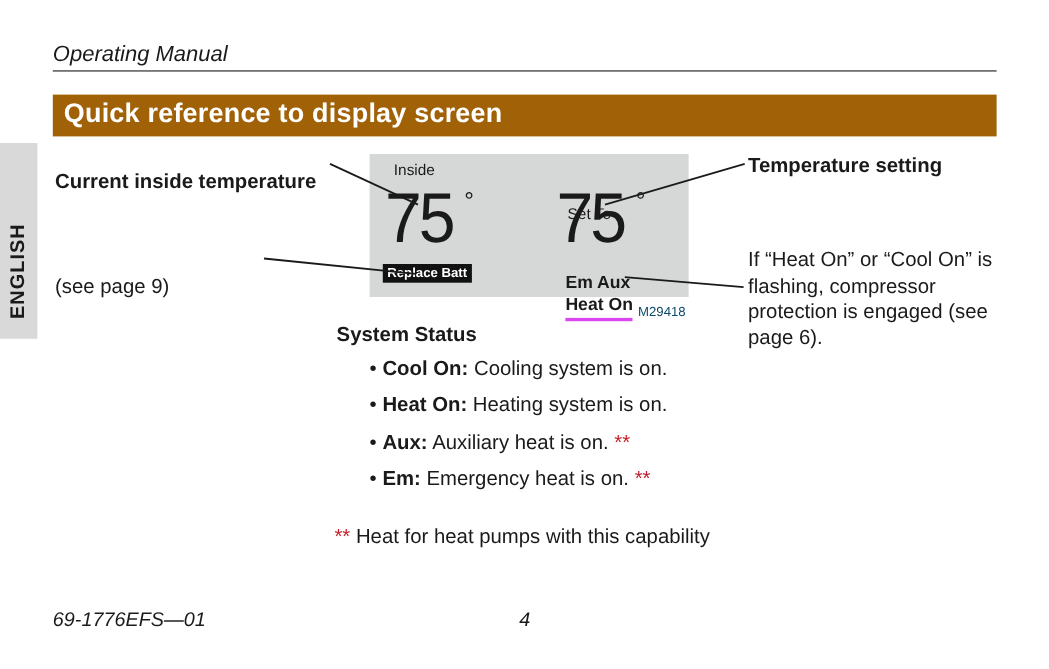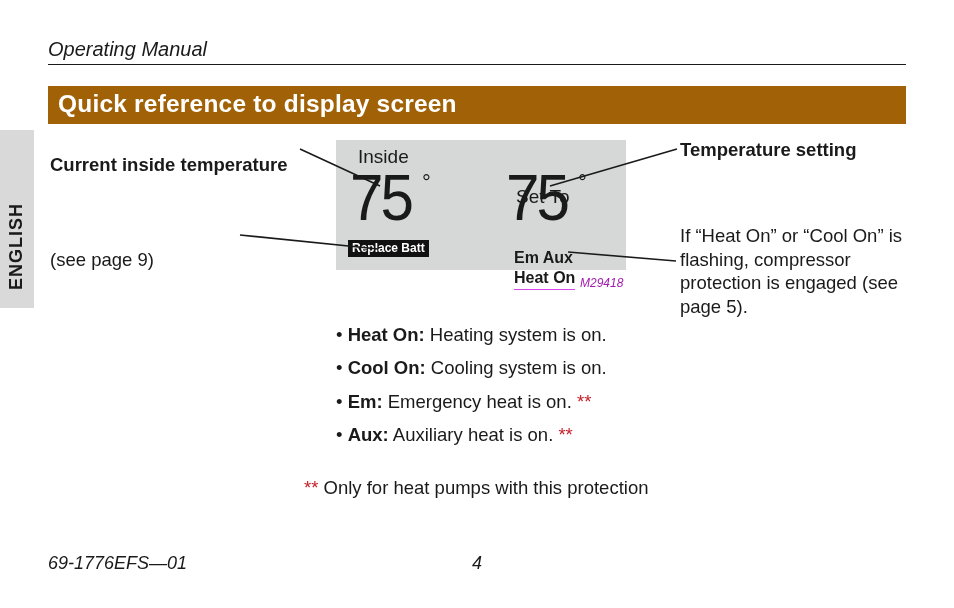--- a/index.html
+++ b/index.html
@@ -40,21 +40,21 @@
     transform: rotate(-90deg); transform-origin: left top;
     font-weight: bold; font-size: 18px; letter-spacing: 1px;
   }
 
   
   .lcd {
     position: absolute; left: 336px; top: 140px;
     width: 290px; height: 130px;
     background: #d6d8d7;
   }
-  .lcd-label { position: absolute; font-size: 19px; color: #1a1a1a; }
+  .lcd-label { position: absolute; font-size: 14px; color: #1a1a1a; }
   #lcd-inside-label { left: 22px; top: 6px; }
   #lcd-setto-label  { left: 180px; top: 6px; margin-top: 40px; }
   .seg-temp {
     position: absolute;
     font-family: "Arial Narrow", Helvetica, Arial, sans-serif;
     font-weight: 300; font-size: 64px; line-height: 1;
     transform: scaleX(0.94);
     letter-spacing: -3px;
   }
   #seg-left  { left: 12px; top: 26px; }
@@ -67,24 +67,24 @@
   .replace-batt {
     position: absolute; left: 12px; top: 100px;
     background: #111; color: #fff;
     font-weight: bold; font-size: 12px;
     padding: 1px 4px 2px 4px;
   }
   .status-box {
     position: absolute; left: 178px; top: 108px;
     font-weight: bold; font-size: 16px; line-height: 1.25;
   }
-  .status-box .underline { border-bottom: 1px solid #d946ef; padding-bottom: 1px; display: inline-block; min-width: 58px; }
+  .status-box .underline { border-bottom: 3px solid #d946ef; padding-bottom: 1px; display: inline-block; min-width: 58px; }
   .fig-id {
     position: absolute; left: 580px; top: 276px;
-    font-size: 12px; color: #a21caf; font-style: italic;
+    font-size: 12px; color: #0c4a6e;
   }
 
   
   .callout-label { position: absolute; font-size: 18.5px; line-height: 1.28; }
   .bold { font-weight: bold; }
   #cl-current   { left: 50px; top: 125px; margin-top: 28px; }
   #cl-lowbatt   { left: 50px; top: 224px; width: 250px; }
   #cl-tempset   { left: 680px; top: 138px; }
   #cl-compnote  { left: 680px; top: 224px; width: 230px; }
 
@@ -154,45 +154,46 @@
 
   <div id="cl-current" class="callout-label bold">Current inside temperature</div>
 
   <div id="cl-lowbatt" class="callout-label">
     <br>
     <span>(see page 9)</span>
   </div>
 
   <div id="cl-tempset" class="callout-label bold">Temperature setting</div>
 
-  <div id="cl-compnote" class="callout-label">If “Heat On” or “Cool On” is flashing, compressor protection is engaged (see page 5).</div>
+  <div id="cl-compnote" class="callout-label">If “Heat On” or “Cool On” is flashing, compressor protection is engaged (see page 6).</div>
 
   <svg id="leaders">
     <line x1="300" y1="149" x2="380" y2="186"></line>
     <line x1="240" y1="235" x2="378" y2="249"></line>
     <line x1="677" y1="149" x2="550" y2="186"></line>
     <line x1="676" y1="261" x2="568" y2="252"></line>
   </svg>
 
+  <div class="status-heading">System Status</div>
 
   <ul class="status-list">
+    <li>
+      <span class="bold">Cool On:</span><span> Cooling system is on.</span>
+    </li>
     <li>
       <span class="bold">Heat On:</span><span> Heating system is on.</span>
     </li>
     <li>
-      <span class="bold">Cool On:</span><span> Cooling system is on.</span>
+      <span class="bold">Aux:</span><span> Auxiliary heat is on. </span><span class="redstars">**</span>
     </li>
     <li>
       <span class="bold">Em:</span><span> Emergency heat is on. </span><span class="redstars">**</span>
     </li>
-    <li>
-      <span class="bold">Aux:</span><span> Auxiliary heat is on. </span><span class="redstars">**</span>
-    </li>
   </ul>
 
   <div class="footnote">
-    <span class="redstars">** </span><span>Only for heat pumps with this protection</span>
+    <span class="redstars">** </span><span>Heat for heat pumps with this capability</span>
   </div>
 
   <div class="footer-left">69-1776EFS—01</div>
   <div class="footer-center">4</div>
 
 </div>
 
 </body></html>

